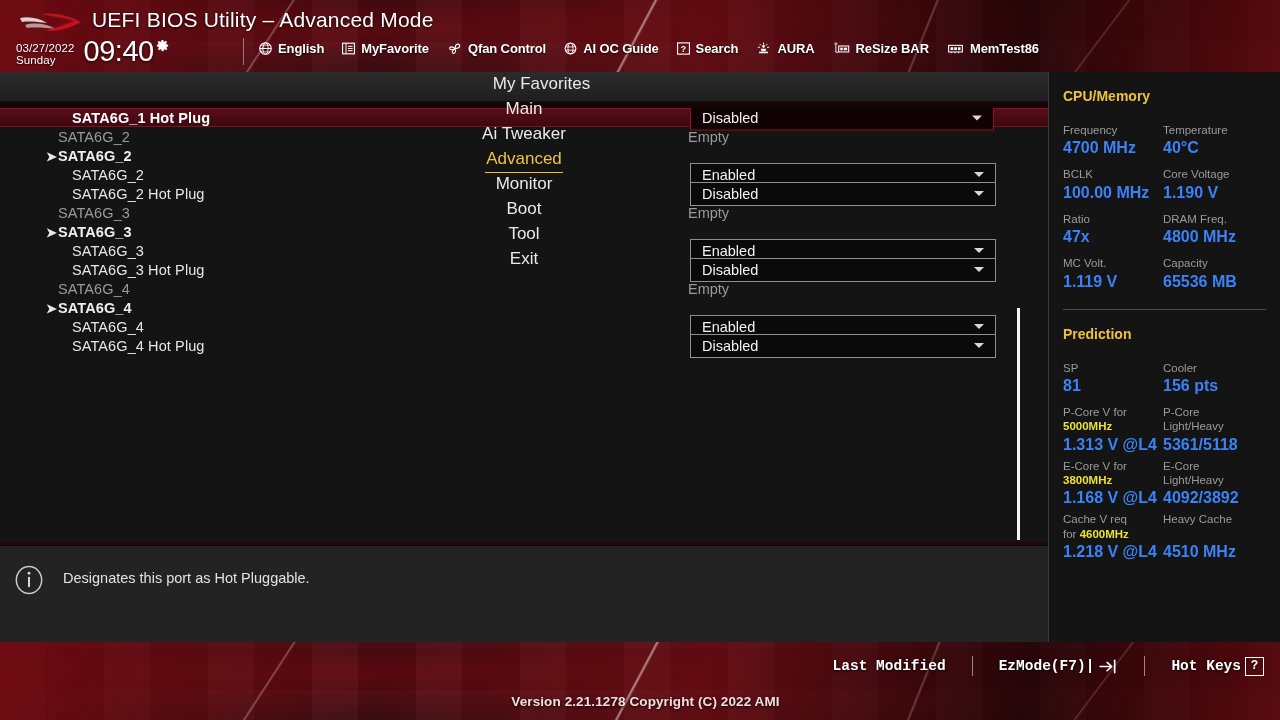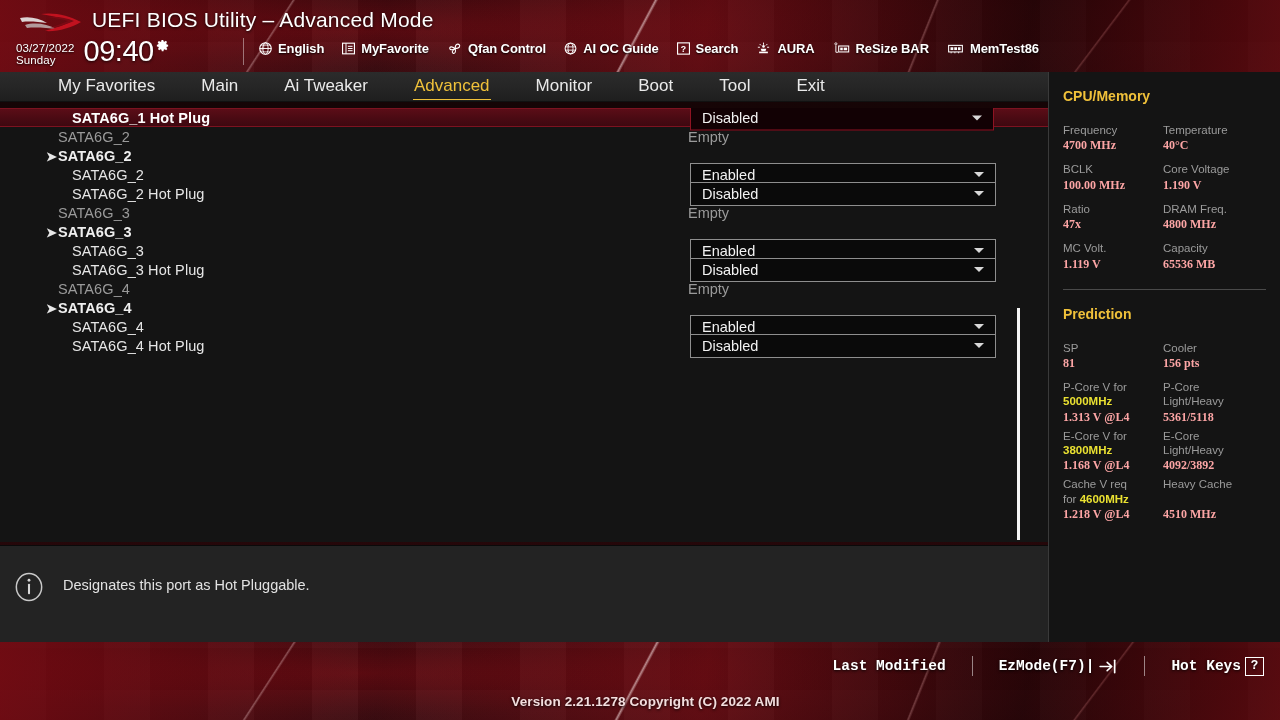--- a/index.html
+++ b/index.html
@@ -88,20 +88,21 @@
   }
   .tool svg { display: block; }
 
   
   #navbar {
     position: absolute; top: 72px; left: 0; width: 1048px; height: 30px;
     background: linear-gradient(180deg, #2b2b2b 0%, #262626 50%, #1e1e1e 100%);
     display: flex; align-items: center;
     z-index: 6;
     border-bottom: 1px solid #111;
+    flex-direction: column;
   }
   .navitem {
     font-size: 17px; color: #e9e9e9; font-weight: 400;
     padding: 2px 0 3px 0; margin: 0 23px; cursor: pointer;
     position: relative; white-space: nowrap;
   }
   .navitem:first-child { margin-left: 58px; }
   .navitem.active { color: #f0c13a; }
   .navitem.active::after {
     content: ""; position: absolute; left: -1px; right: -1px; bottom: -1px;
@@ -179,21 +180,21 @@
     background: #f4f4f4; border-radius: 0;
   }
 
   
   #helpbar {
     position: absolute; top: 545px; left: 0; width: 1048px; height: 97px;
     background: #232323;
     border-top: 1px solid #0a0a0a;
     z-index: 4;
   }
-  #help-inner { display: flex; align-items: flex-start; padding: 26px 0 0 14px; }
+  #help-inner { display: flex; align-items: flex-start; padding: 19px 0 0 14px; }
   #info-icon { flex: none; width: 30px; height: 30px; }
   #help-text {
     margin-left: 19px; margin-top: 5px;
     font-size: 14.5px; color: #e2e2e2; font-weight: 400;
   }
 
   
   #hwm {
     position: absolute; top: 72px; left: 1048px; width: 232px; height: 570px;
     background: #141414;
@@ -215,23 +216,22 @@
   .hwm-grid {
     display: grid; grid-template-columns: 100px 1fr;
     padding: 0 10px 0 14px; margin-top: 10px;
     row-gap: 0px;
   }
   .hwm-k {
     font-size: 11.5px; color: #9b9b9b; font-weight: 400; line-height: 1.25;
     padding-top: 9px;
   }
   .hwm-v {
-    font-size: 12px; color: #fca5a5; font-weight: 700; line-height: 1.25;
+    font-size: 16px; color: #3b82f6; font-weight: 700; line-height: 1.25;
     padding-top: 1px;
-    font-family: Liberation Serif, serif;
   }
   .hwm-k.tight { padding-top: 4px; }
   .hwm-hl { color: #eae131; font-weight: 700; }
   #hwm-div {
     height: 1px; background: #4a4a4a;
     margin: 17px 14px 0 14px;
   }
 
   
   #footer {

